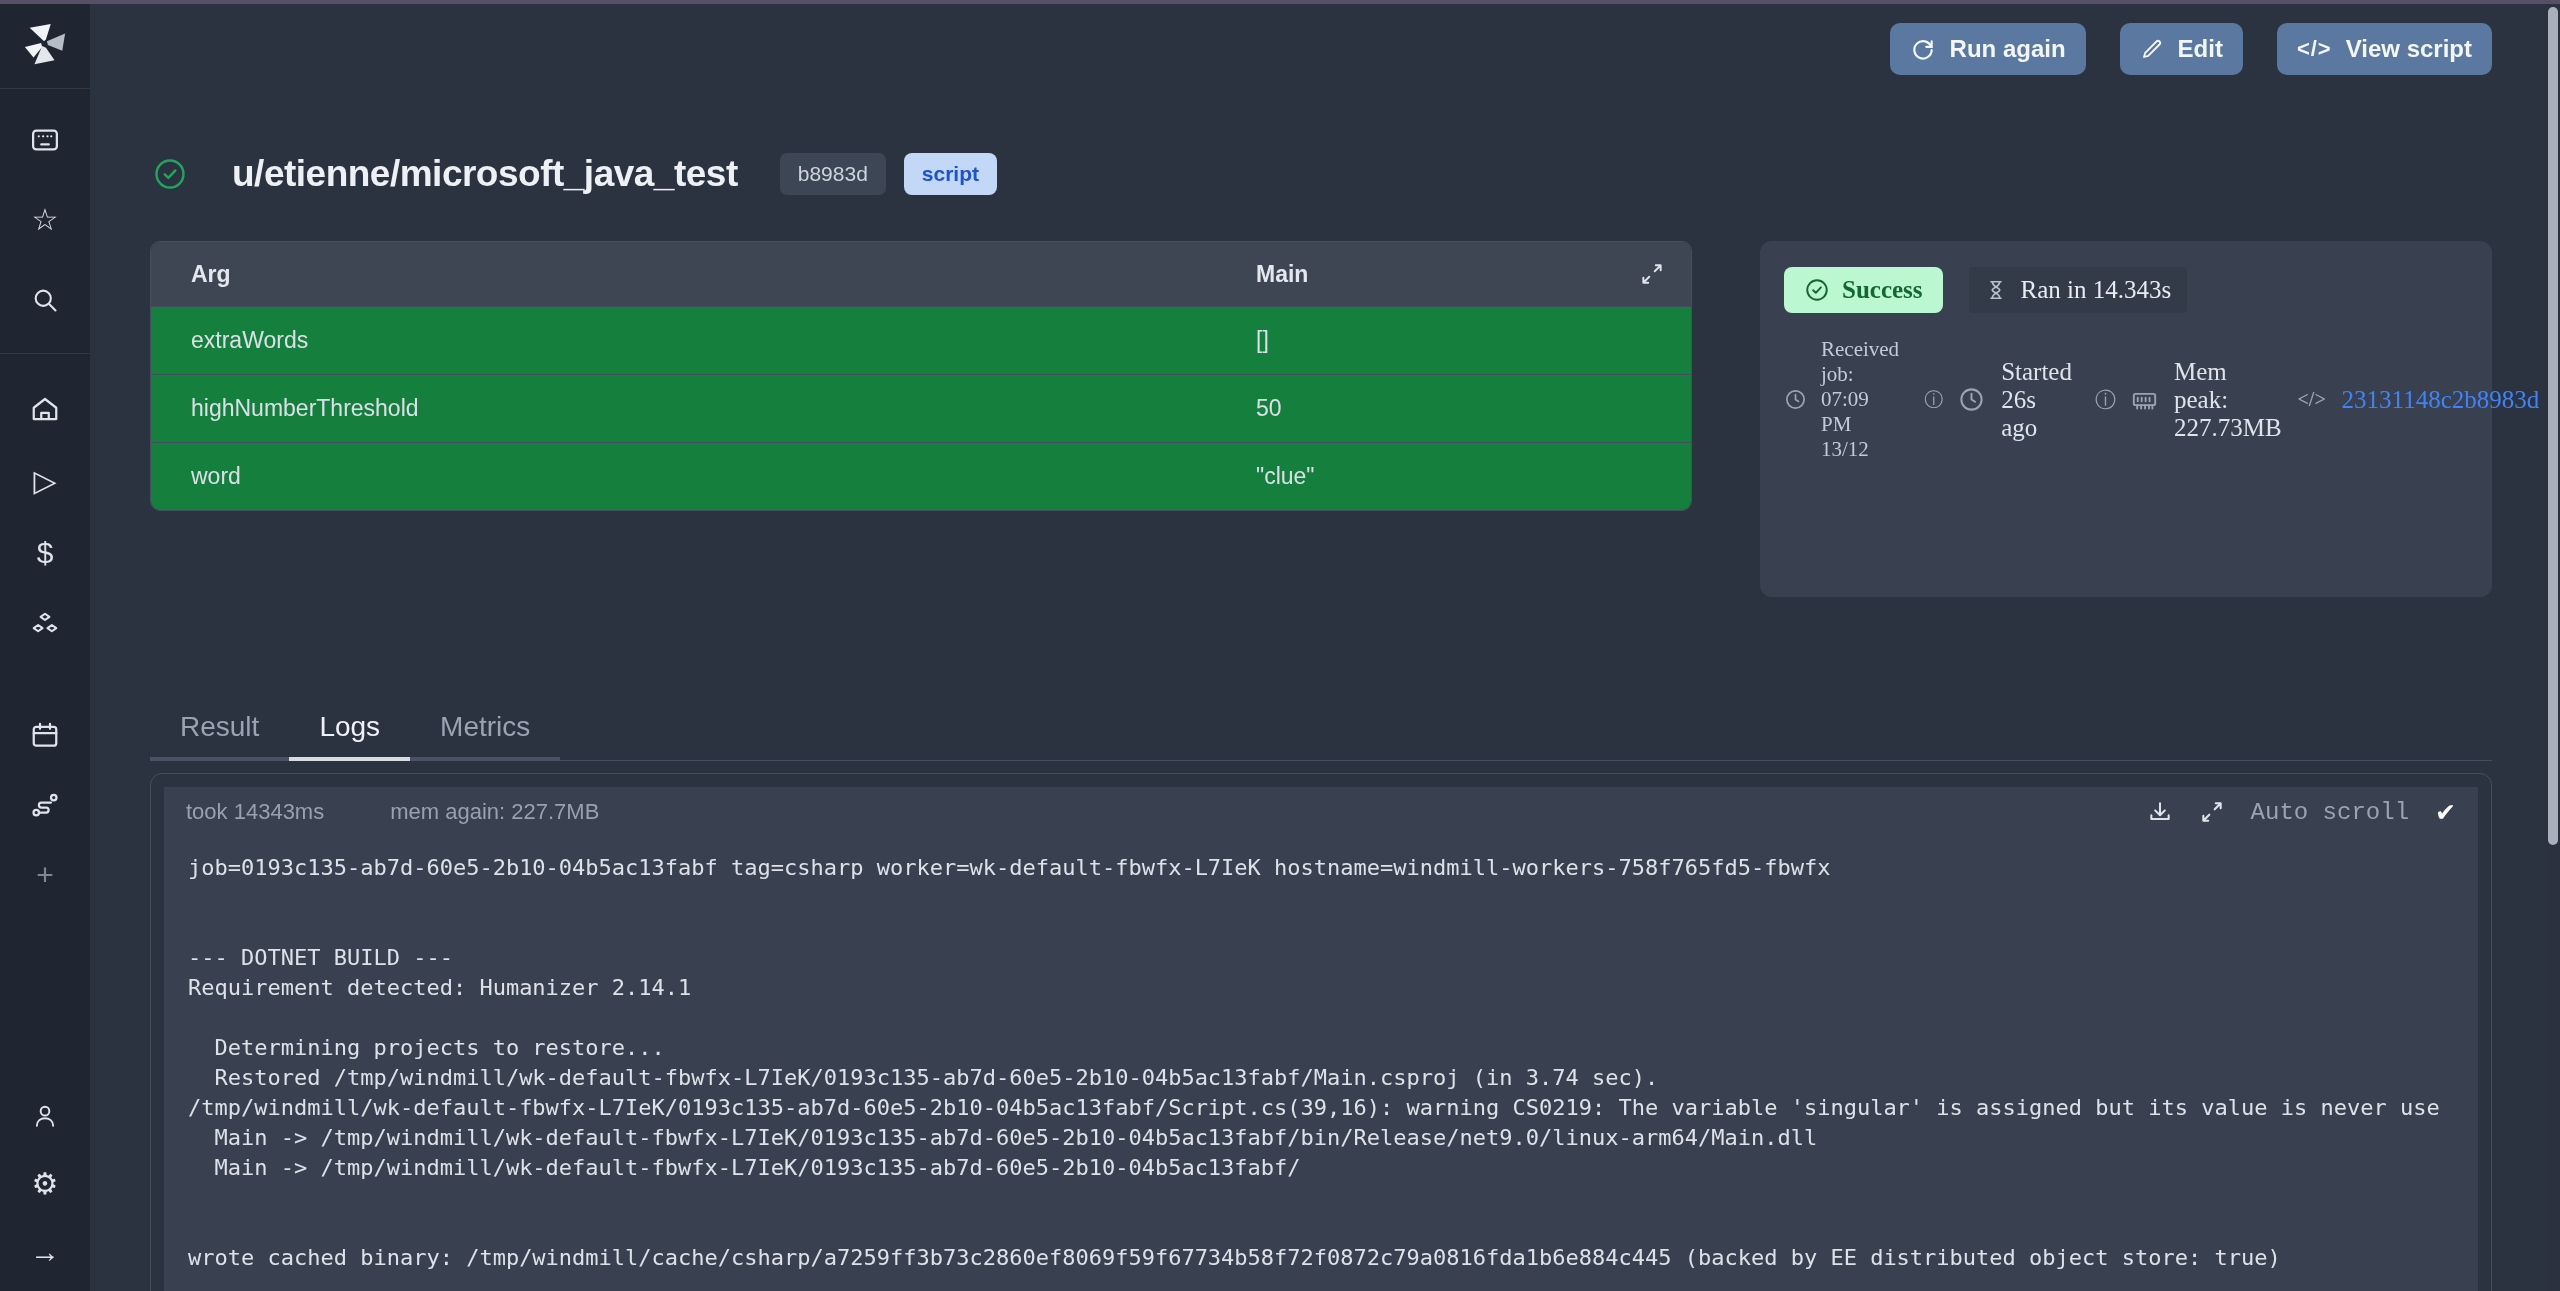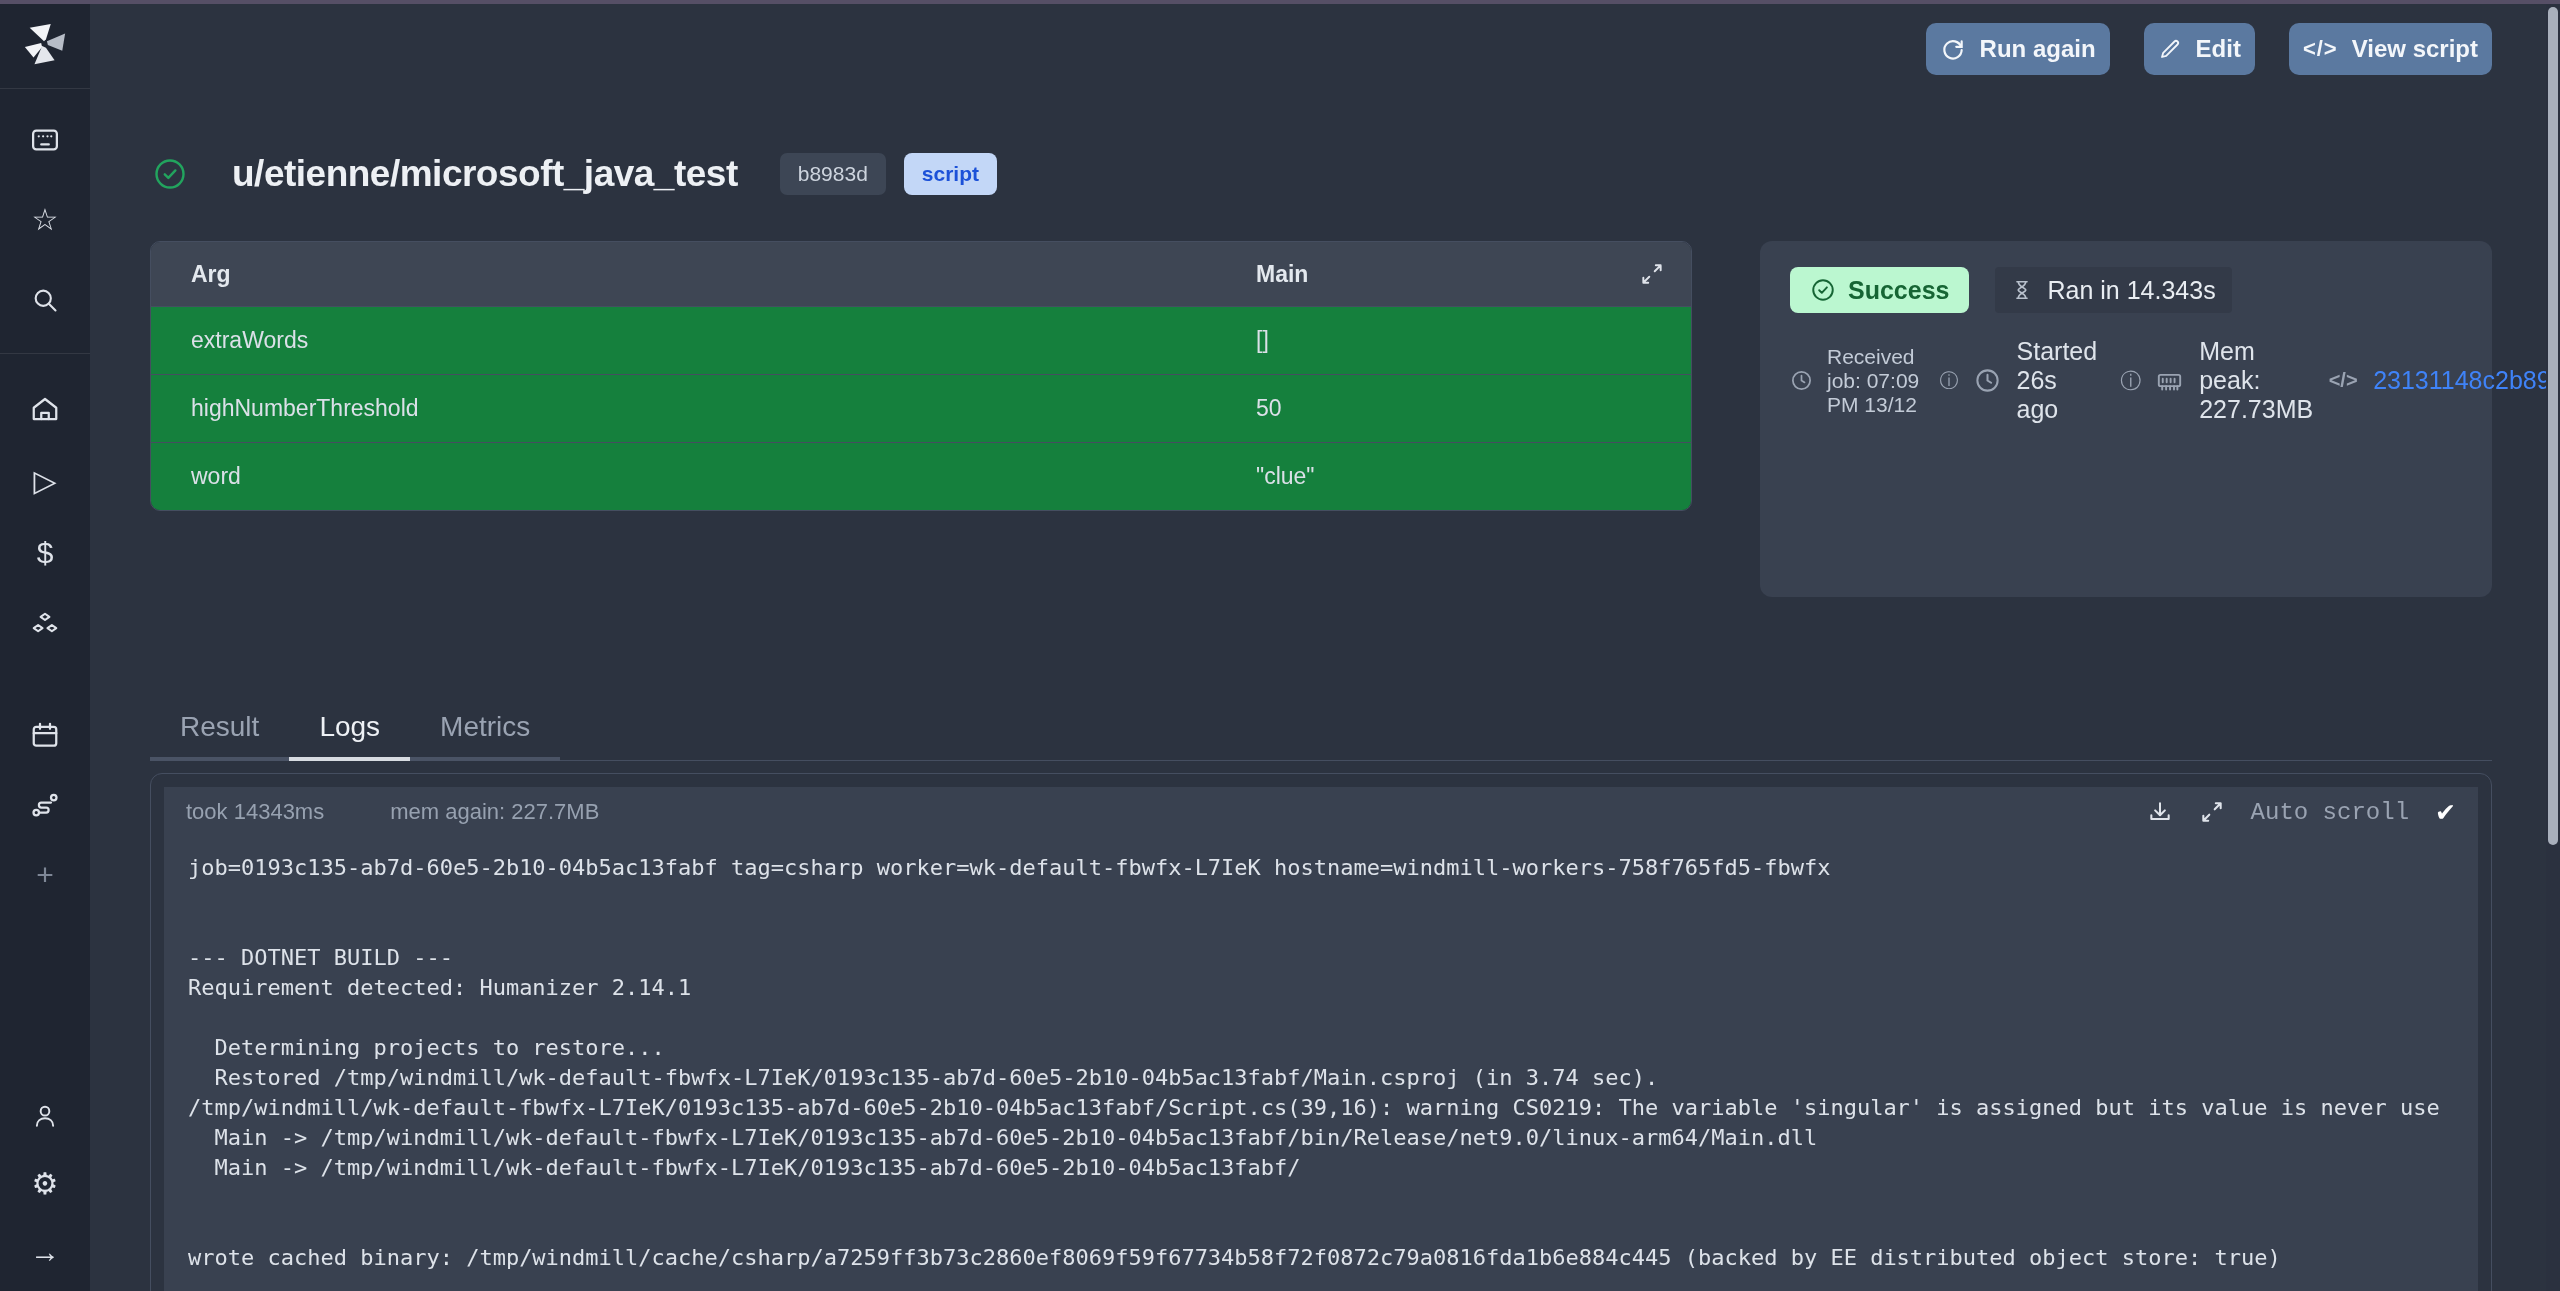--- a/index.html
+++ b/index.html
@@ -52,21 +52,21 @@
   .main{
     margin-left:90px; margin-right:14px;
     padding:0 54px 0 60px;
     position:relative;
   }
   .topbar{
     display:flex; justify-content:flex-end; gap:34px; padding-top:23px;
   }
   .btn{
     display:inline-flex; align-items:center; gap:14px;
-    height:52px; padding:0 14px;
+    height:52px; padding:0 20px;
     background:#5b79a0; color:#f3f6fa;
     font-size:24px; font-weight:600;
     border:none; border-radius:10px; cursor:pointer;
     font-family:"Liberation Sans", sans-serif;
   }
   .btn svg{ stroke:#f3f6fa; }
   .btn .code-glyph{ font-weight:700; font-size:22px; letter-spacing:1px; }
   
   .title-row{
     display:flex; align-items:center; margin-top:78px;
@@ -98,21 +98,22 @@
     border-top:1px solid #454e60; color:#dbe0e8; font-size:23px;
   }
   .col-arg{ width:1105px; padding-left:40px; }
   .col-val{ flex:1; }
   .t-expand{
     margin-right:26px; cursor:pointer; display:flex; align-items:center;
   }
   
   .status-card{
     width:732px; min-height:356px; background:#394150; border-radius:12px;
-    padding:26px 30px;
+    padding:26px 24px;
+    font-family:Liberation Serif, serif;
   }
   .status-top{ display:flex; align-items:center; gap:26px; }
   .success-badge{
     display:inline-flex; align-items:center; gap:12px;
     background:#bbf7d0; color:#166534; height:46px; padding:0 20px;
     border-radius:8px; font-size:25px; font-weight:600;
   }
   .ran-chip{
     display:inline-flex; align-items:center; gap:14px;
     background:#333a48; color:#e9edf2; height:46px; padding:0 16px;

